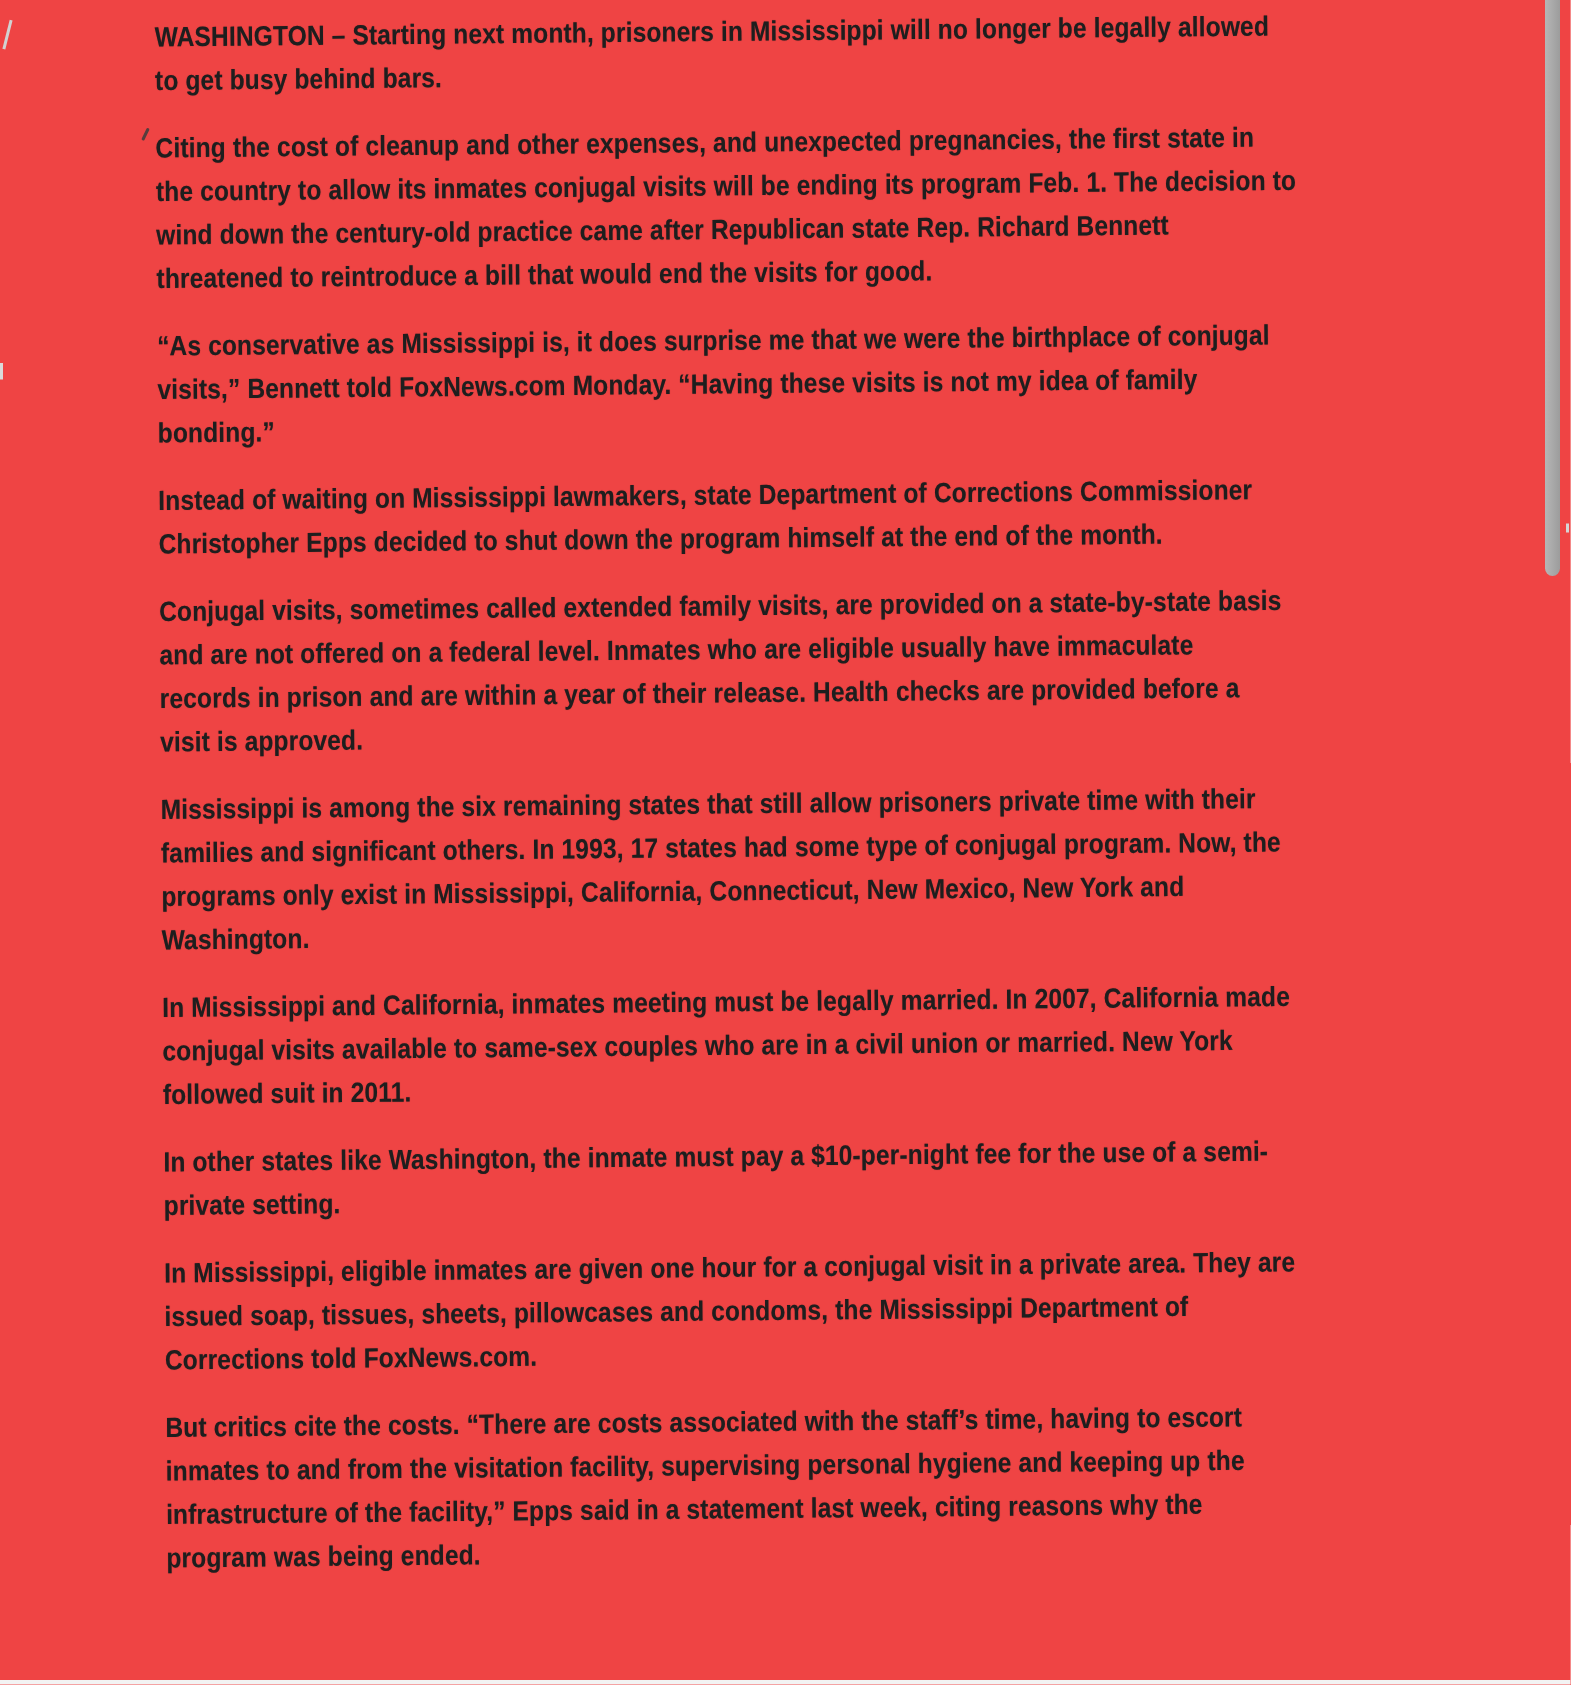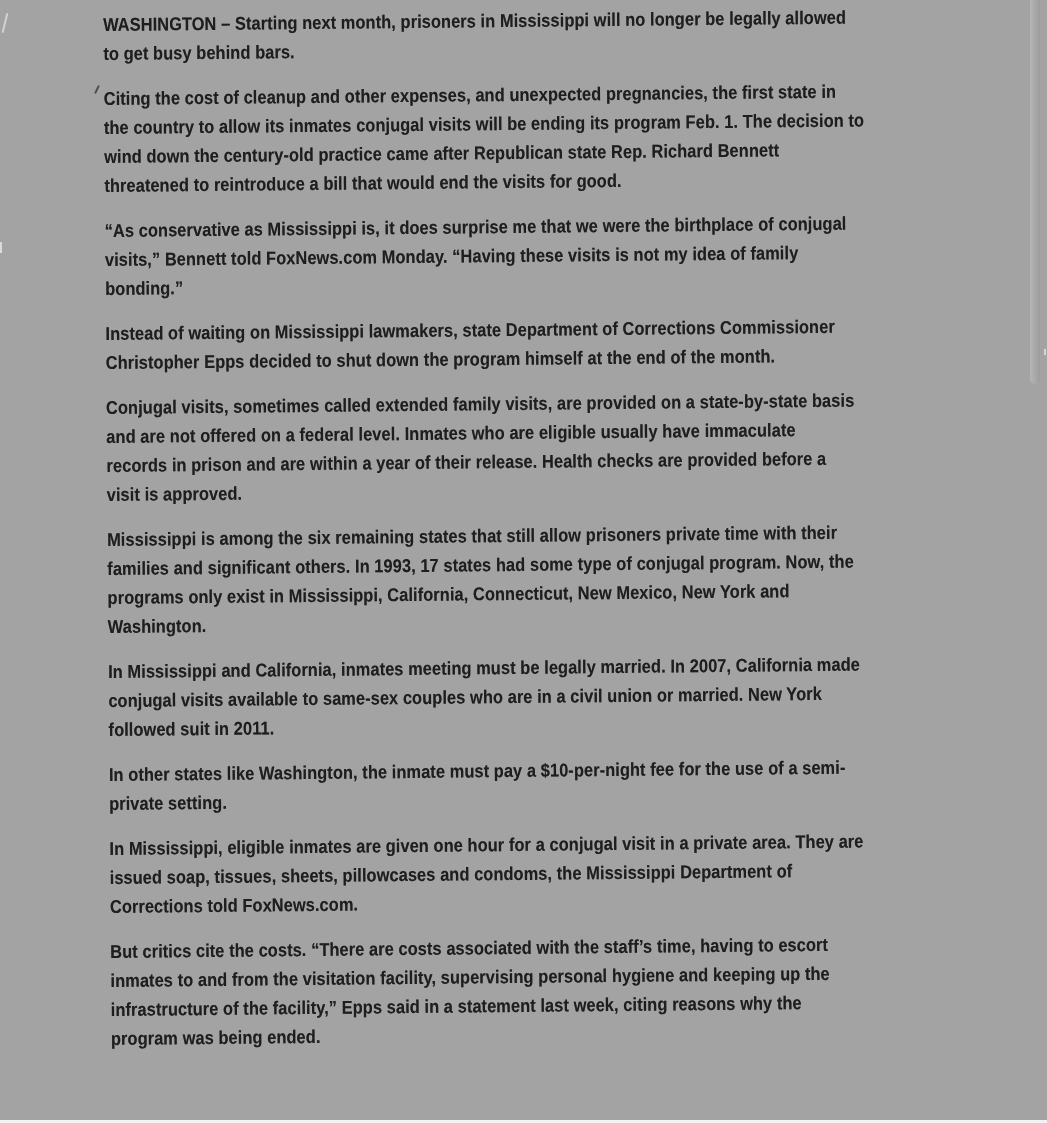--- a/index.html
+++ b/index.html
@@ -10,21 +10,21 @@
     width: 1047px;
     height: 1123px;
     overflow: hidden;
     position: relative;
     background: #fdfdfd;
     font-family: "Liberation Sans", sans-serif;
   }
   .page {
     position: absolute;
     inset: 0;
-    background: #a3a3a3;
+    background: #ef4444;
   }
   .article {
     position: absolute;
     left: 103px;
     top: 10px;
     width: 945px;
     transform: scaleX(0.885) rotate(-0.5deg);
     transform-origin: 0 0;
     font-size: 18.5px;
     font-weight: 600;

